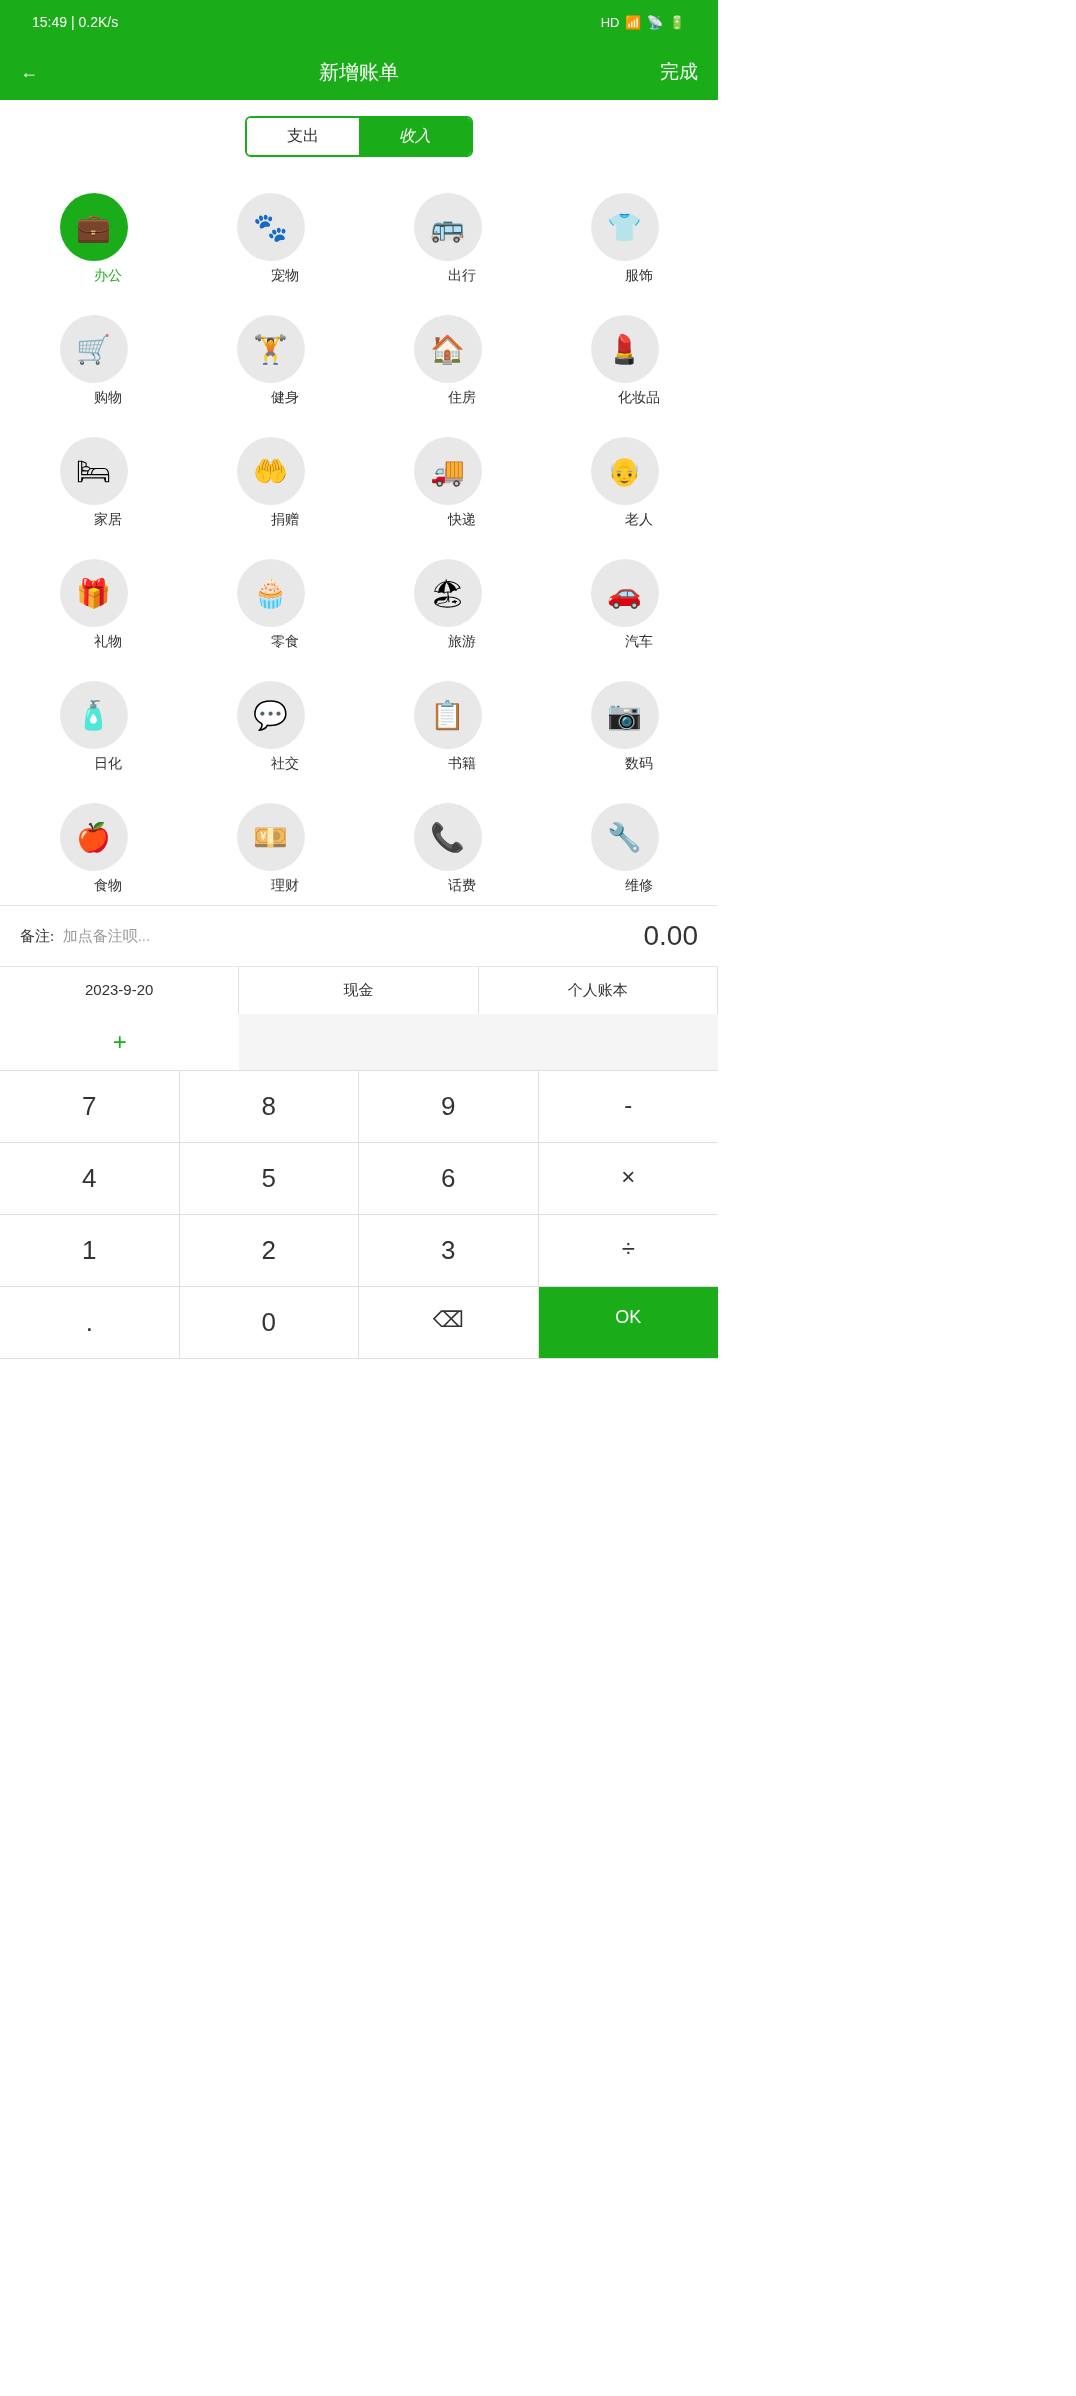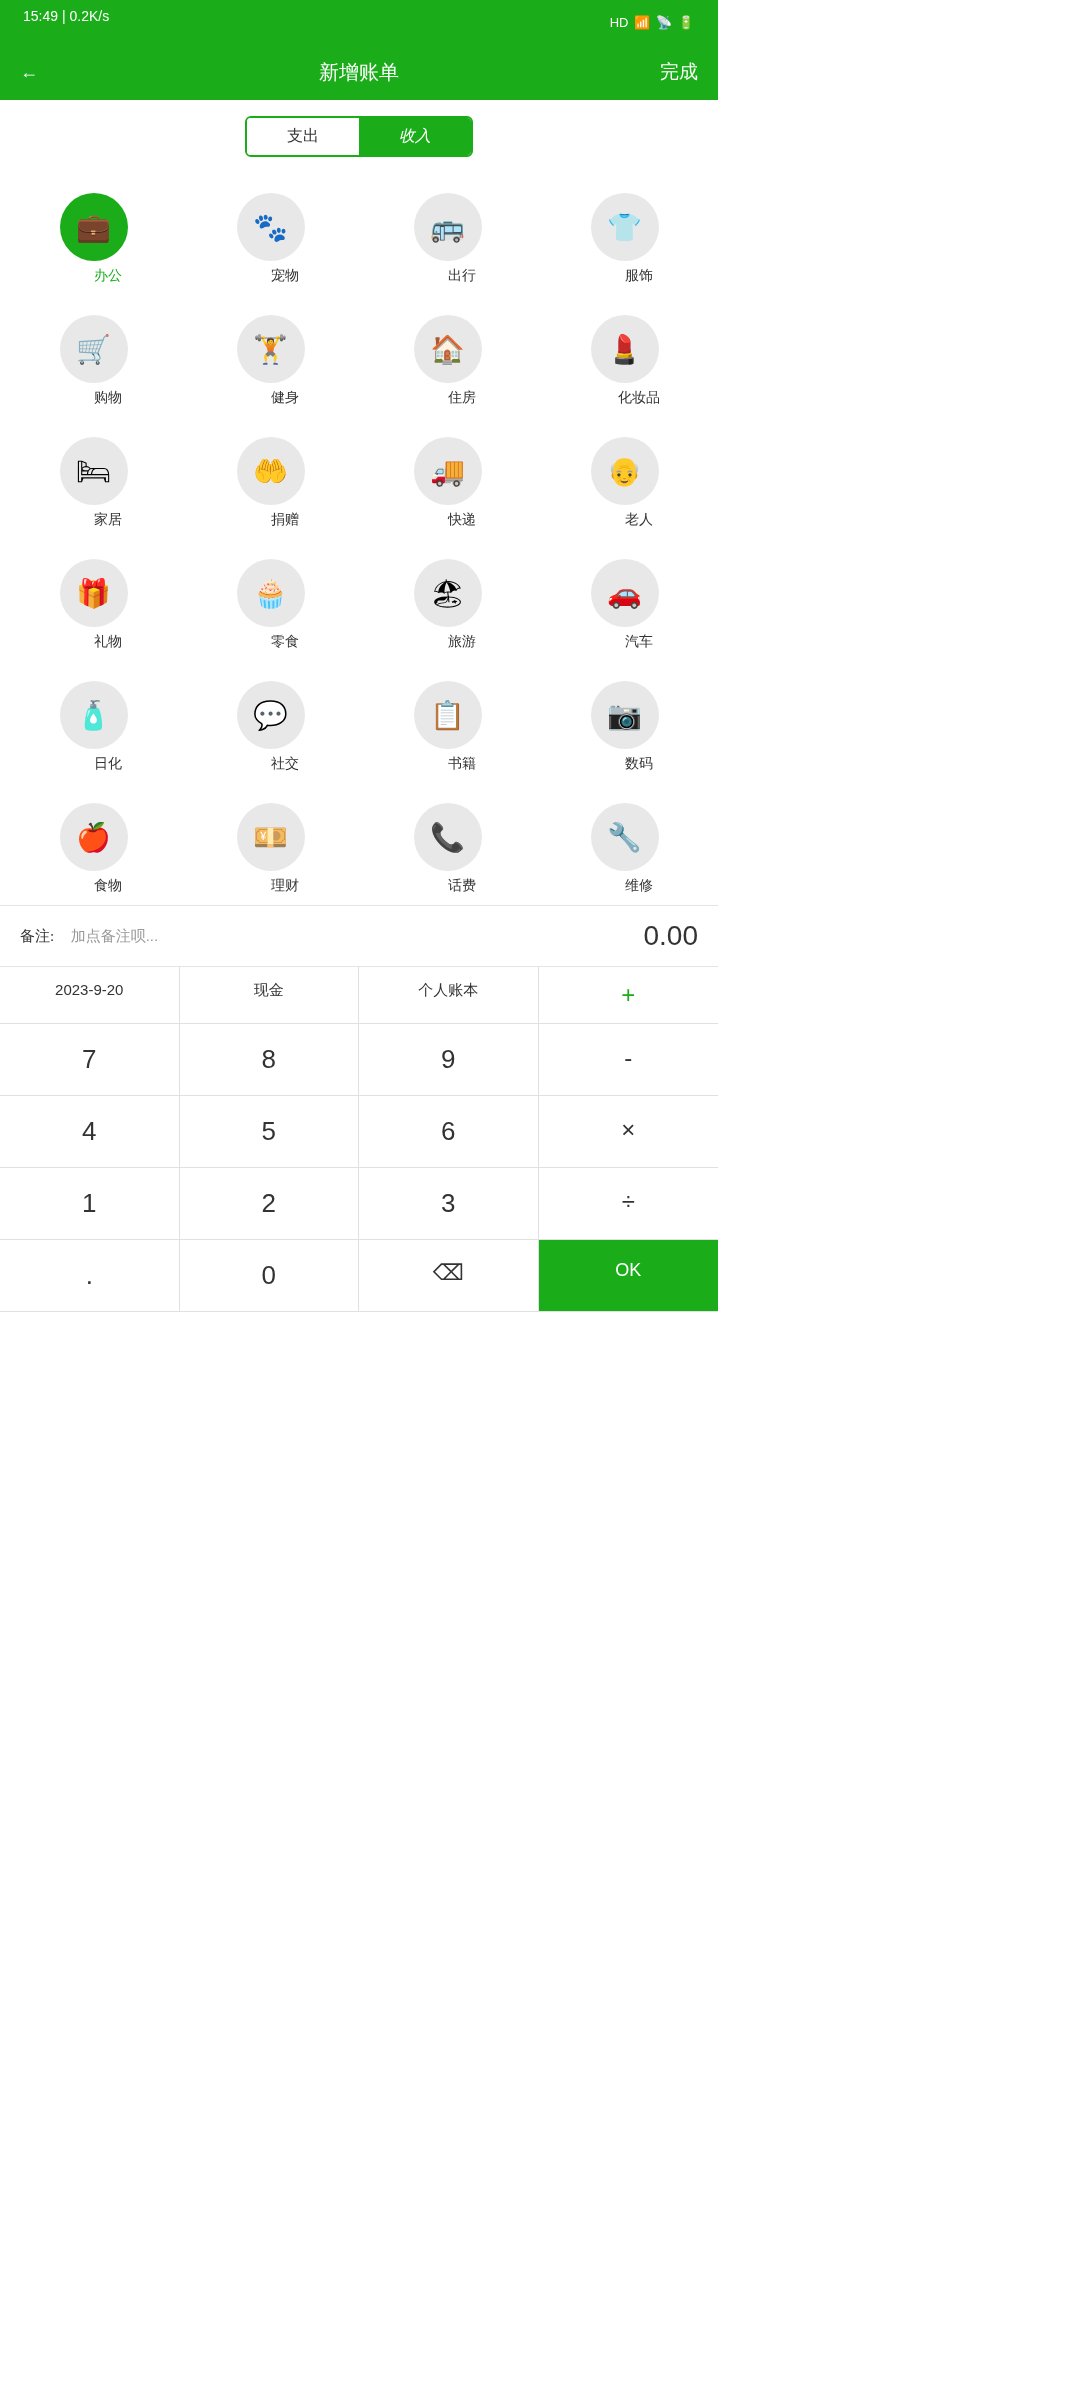--- a/index.html
+++ b/index.html
@@ -10,21 +10,22 @@
       font-family: 'PingFang SC', 'Microsoft YaHei', sans-serif;
       overflow-x: hidden;
     }
 
     
     .status-bar {
       background: #1aad19;
       color: white;
       display: flex;
       justify-content: space-between;
-      padding: 8px 23px;
+      align-items: center;
+      padding: 8px 32px;
       height: 44px;
       font-size: 14px;
     }
     .status-right {
       display: flex;
       align-items: center;
       gap: 6px;
       font-size: 13px;
     }
 
@@ -130,39 +131,39 @@
       justify-content: space-between;
       background: #fff;
     }
     .remark-text {
       font-size: 15px;
       color: #999;
     }
     .remark-label {
       font-size: 15px;
       color: #333;
-      margin-right: 12px;
+      margin-right: 4px;
       font-family: Liberation Serif, serif;
     }
     .amount-display {
       font-size: 28px;
       color: #333;
       font-weight: 500;
     }
 
     
     .calculator {
       border-top: 1px solid #e5e5e5;
       background: #f5f5f5;
     }
 
     
     .info-row {
       display: grid;
-      grid-template-columns: repeat(4, 1fr);
+      grid-template-columns: repeat(3, 1fr);
       border-bottom: 1px solid #e0e0e0;
     }
     .info-cell {
       padding: 14px 0;
       text-align: center;
       font-size: 15px;
       color: #333;
       border-right: 1px solid #e0e0e0;
       background: #fff;
       cursor: pointer;

